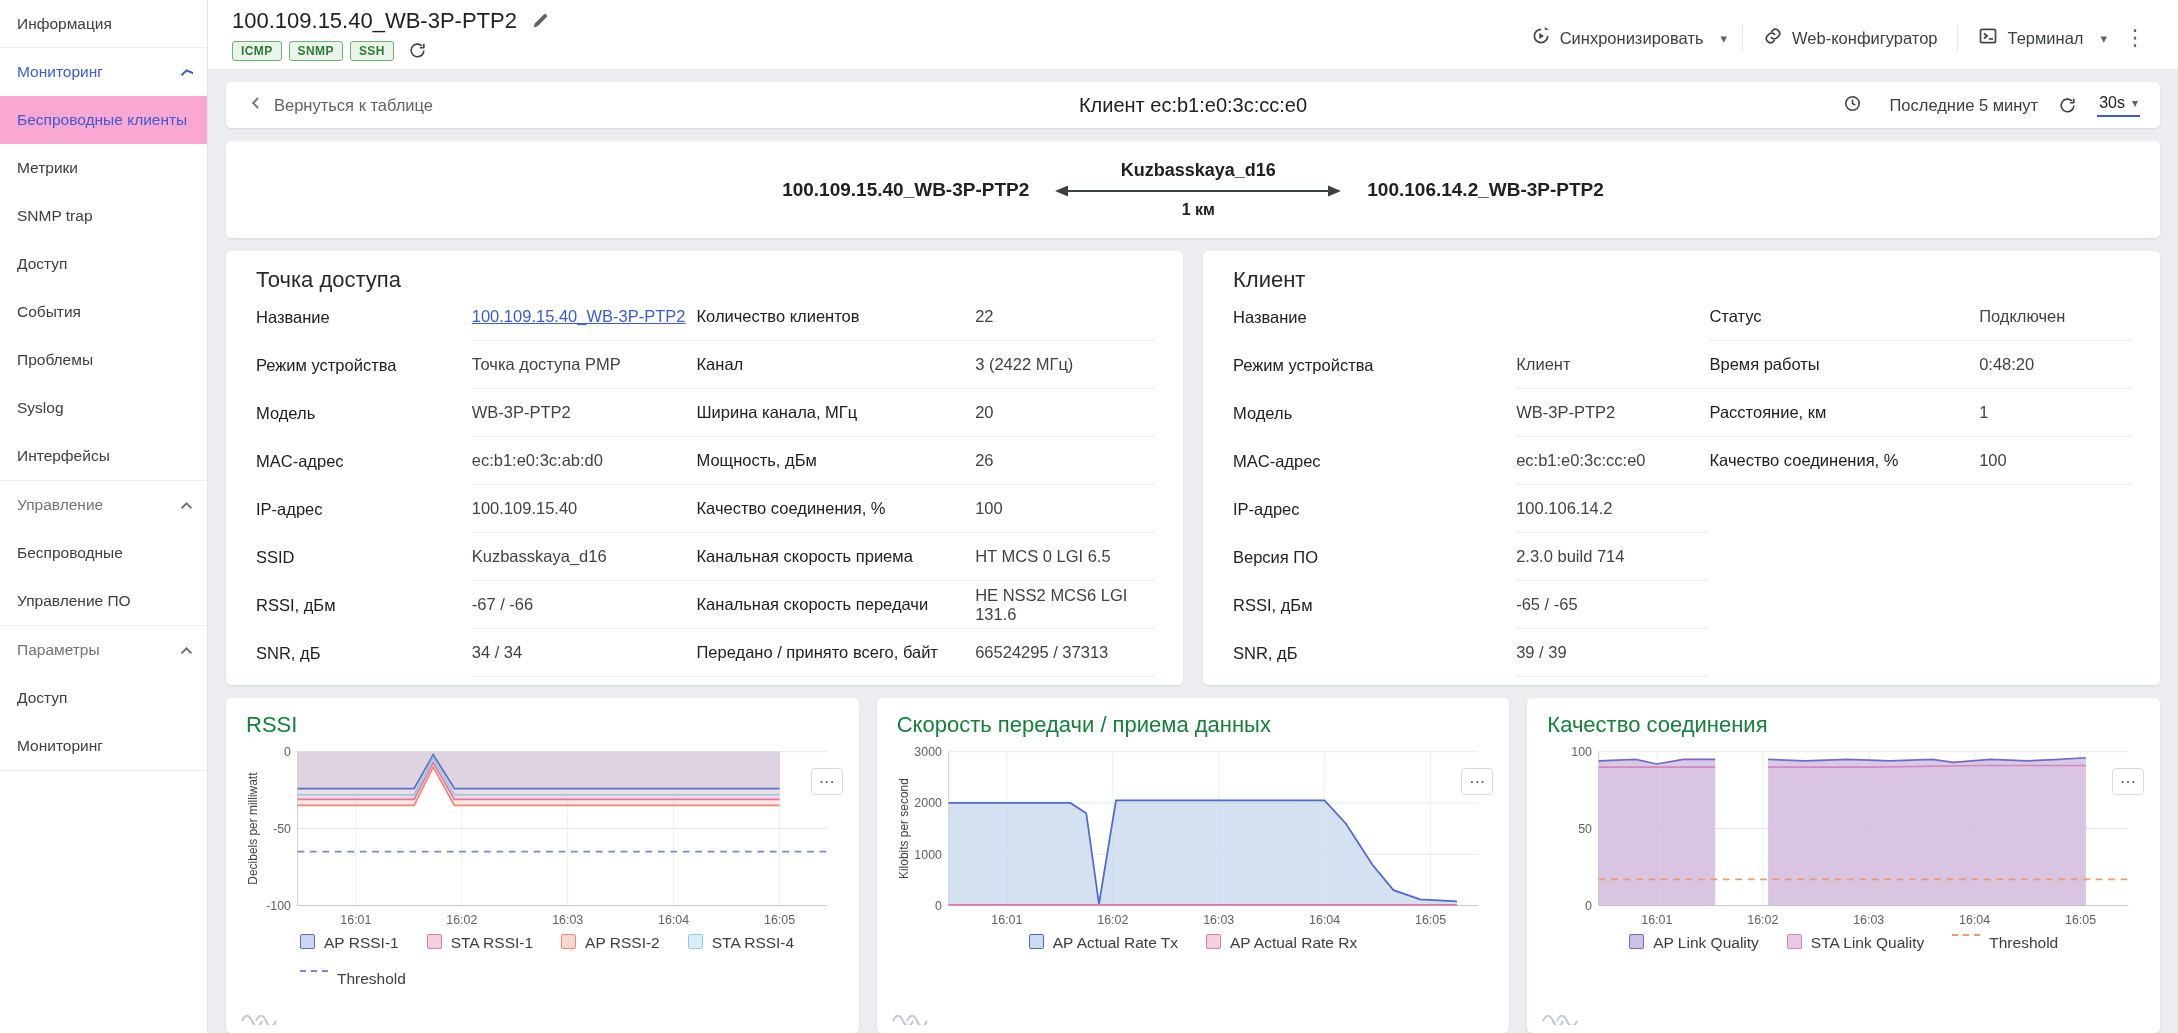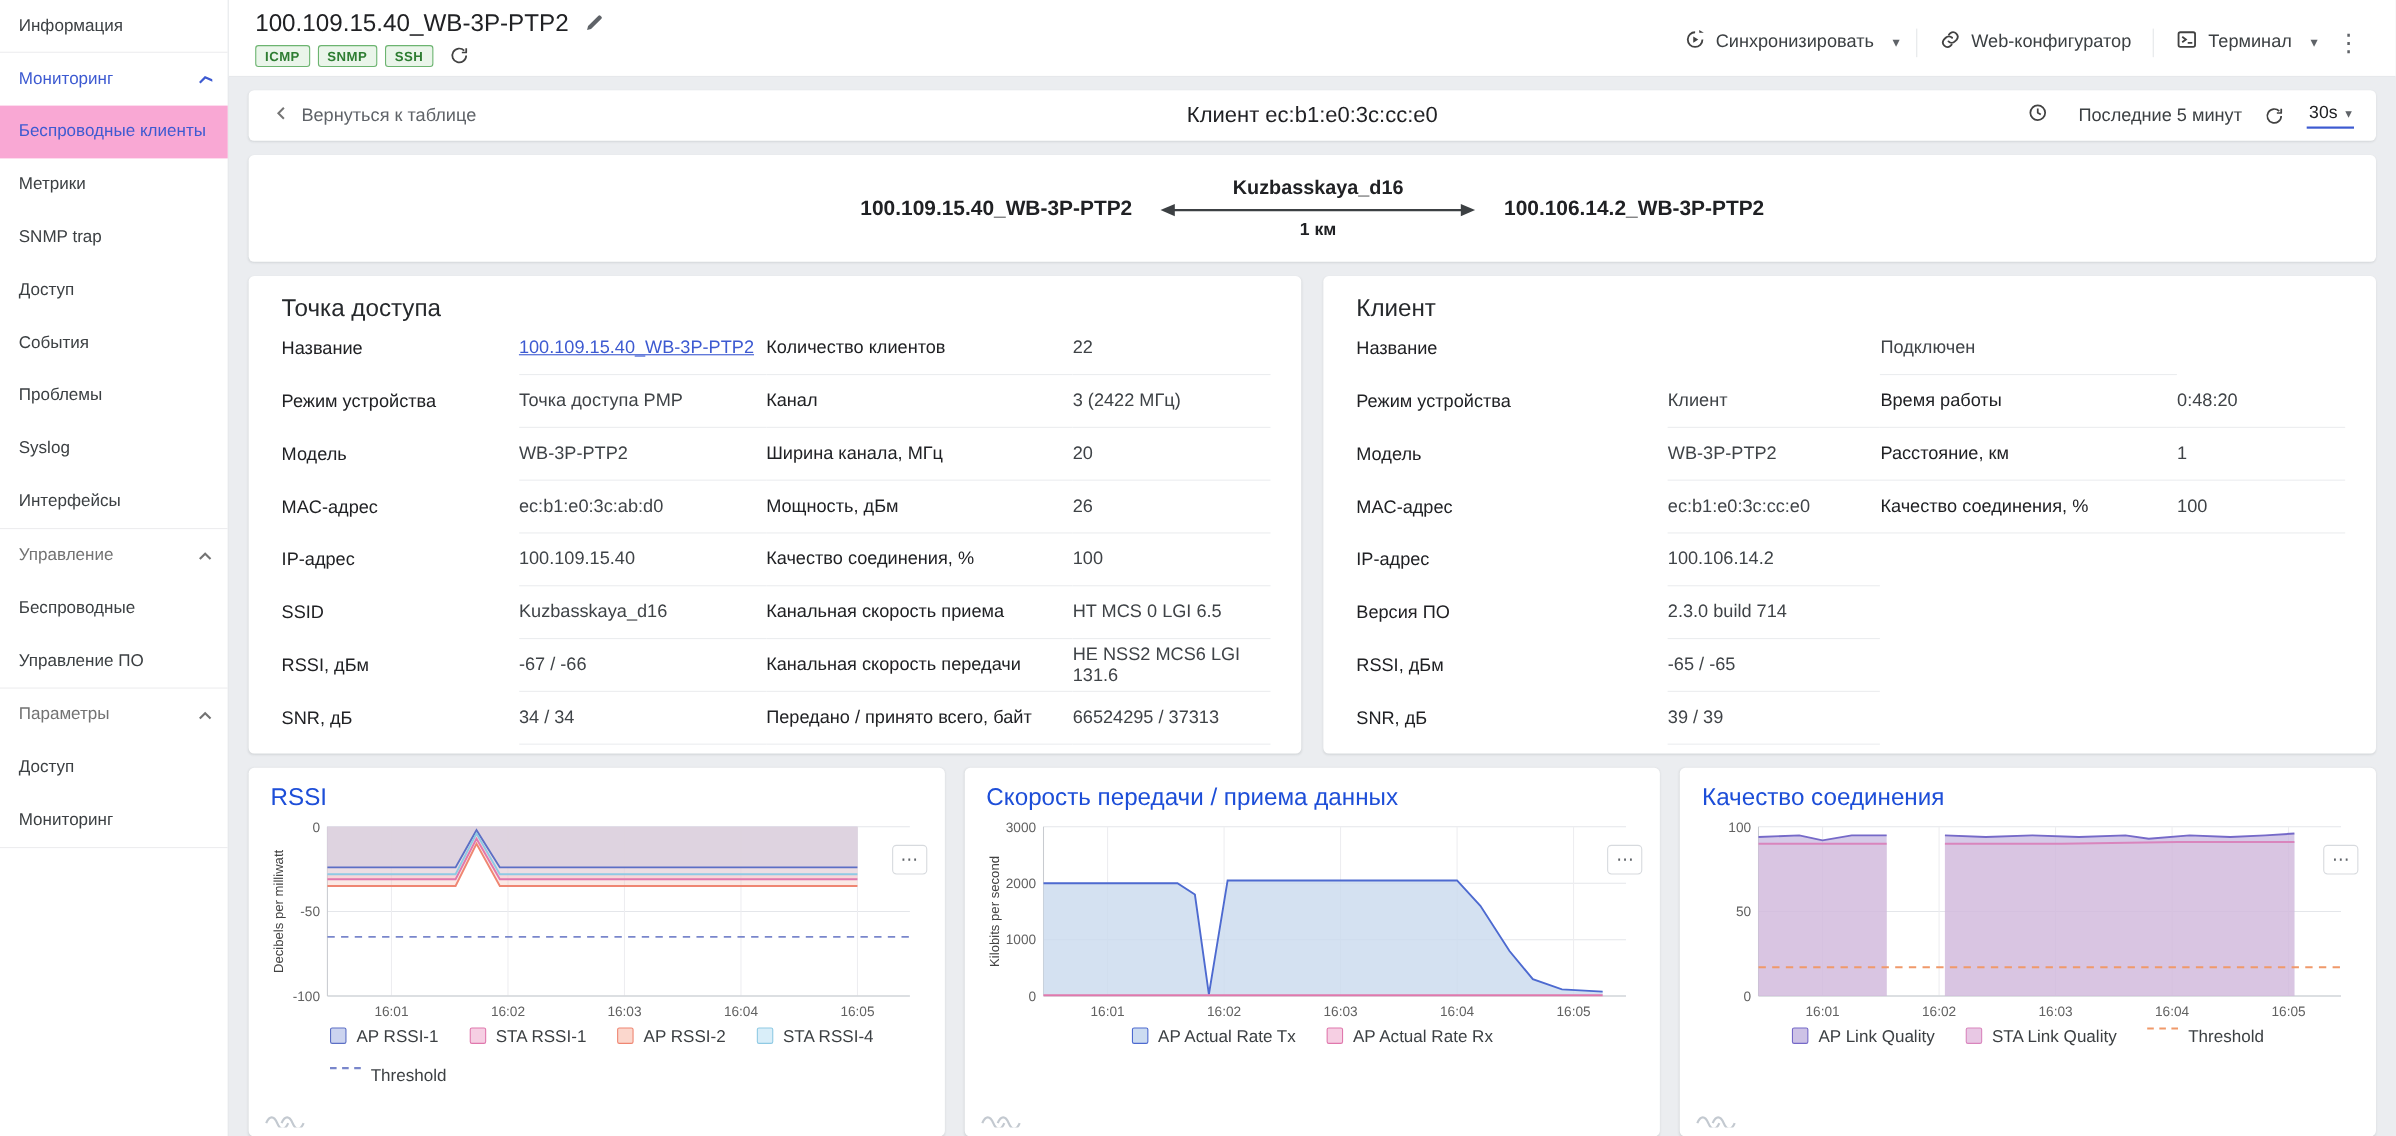--- a/index.html
+++ b/index.html
@@ -60,21 +60,21 @@
   .client-grid .info-row{grid-template-columns:31.5% 21.5% 30% 17%}
   .cell{font-size:16.5px;display:flex;align-items:center;color:#202124}
   .cell.val{color:#3f4347;border-bottom:1px solid #ebedef}
   .cell.lab2{border-bottom:1px solid #ebedef}
   .cell.empty{border-bottom:none}
   .cell.link{color:#3d5ad1;text-decoration:underline;cursor:pointer}
 
   
   .charts-row{display:flex;gap:18px;flex:1;min-height:0}
   .chart-card{flex:1;padding:14px 20px 10px;position:relative;display:flex;flex-direction:column}
-  .chart-card h2{font-size:22px;font-weight:500;color:#1d4ed8;margin-bottom:6px}
+  .chart-card h2{font-size:22px;font-weight:500;color:#15803d;margin-bottom:6px}
   .more-btn{position:absolute;top:70px;right:16px;width:32px;height:27px;border:1px solid #d7dade;background:#fff;border-radius:4px;color:#5f6368;cursor:pointer;font-size:16px;line-height:1;z-index:2}
   .chart-plot svg{width:100%;display:block}
   .legend{display:flex;flex-wrap:wrap;justify-content:center;column-gap:28px;row-gap:9px;margin-top:4px;font-size:15.5px;color:#3c4043}
   .legend.left{justify-content:flex-start;padding-left:54px}
   .legend-item{display:flex;align-items:flex-start;gap:9px;cursor:pointer}
   .swatch{width:15px;height:15px;border:1.5px solid;border-radius:2px;display:inline-block;flex-shrink:0}
   .swatch.dash{width:28px;height:0;border:none;border-top:2px dashed;border-radius:0}
   .legend-break{flex-basis:100%;height:0}
   .squiggle{position:absolute;left:14px;bottom:8px}
 </style>
@@ -332,20 +332,21 @@
             </div>
         </section>
 
         <section class="card info-card client-grid">
           <h2>Клиент</h2>
           <div>
 
               <div class="info-row">
                 <div class="cell lab1">Название</div>
                 <div class="cell val empty"></div>
+                <div class="cell lab2">Статус</div>
                 <div class="cell val">Подключен</div>
               </div>
 
               <div class="info-row">
                 <div class="cell lab1">Режим устройства</div>
                 <div class="cell val">Клиент</div>
                 <div class="cell lab2">Время работы</div>
                 <div class="cell val">0:48:20</div>
               </div>
 

